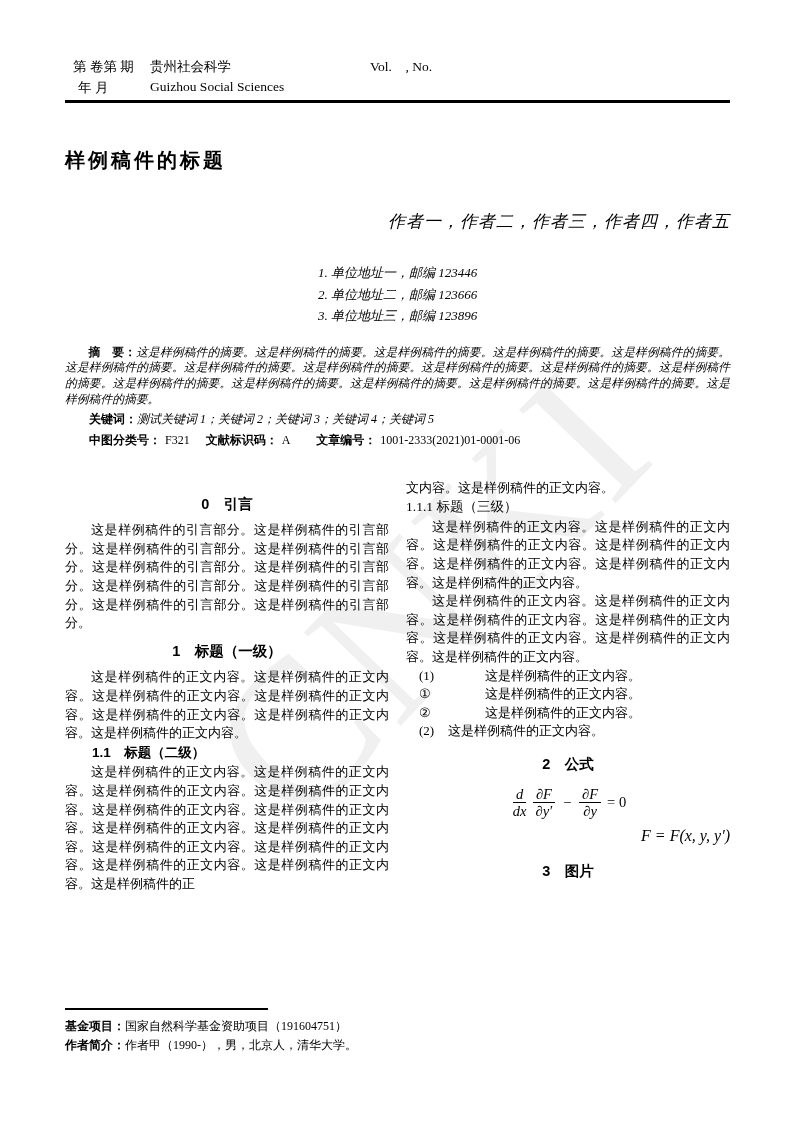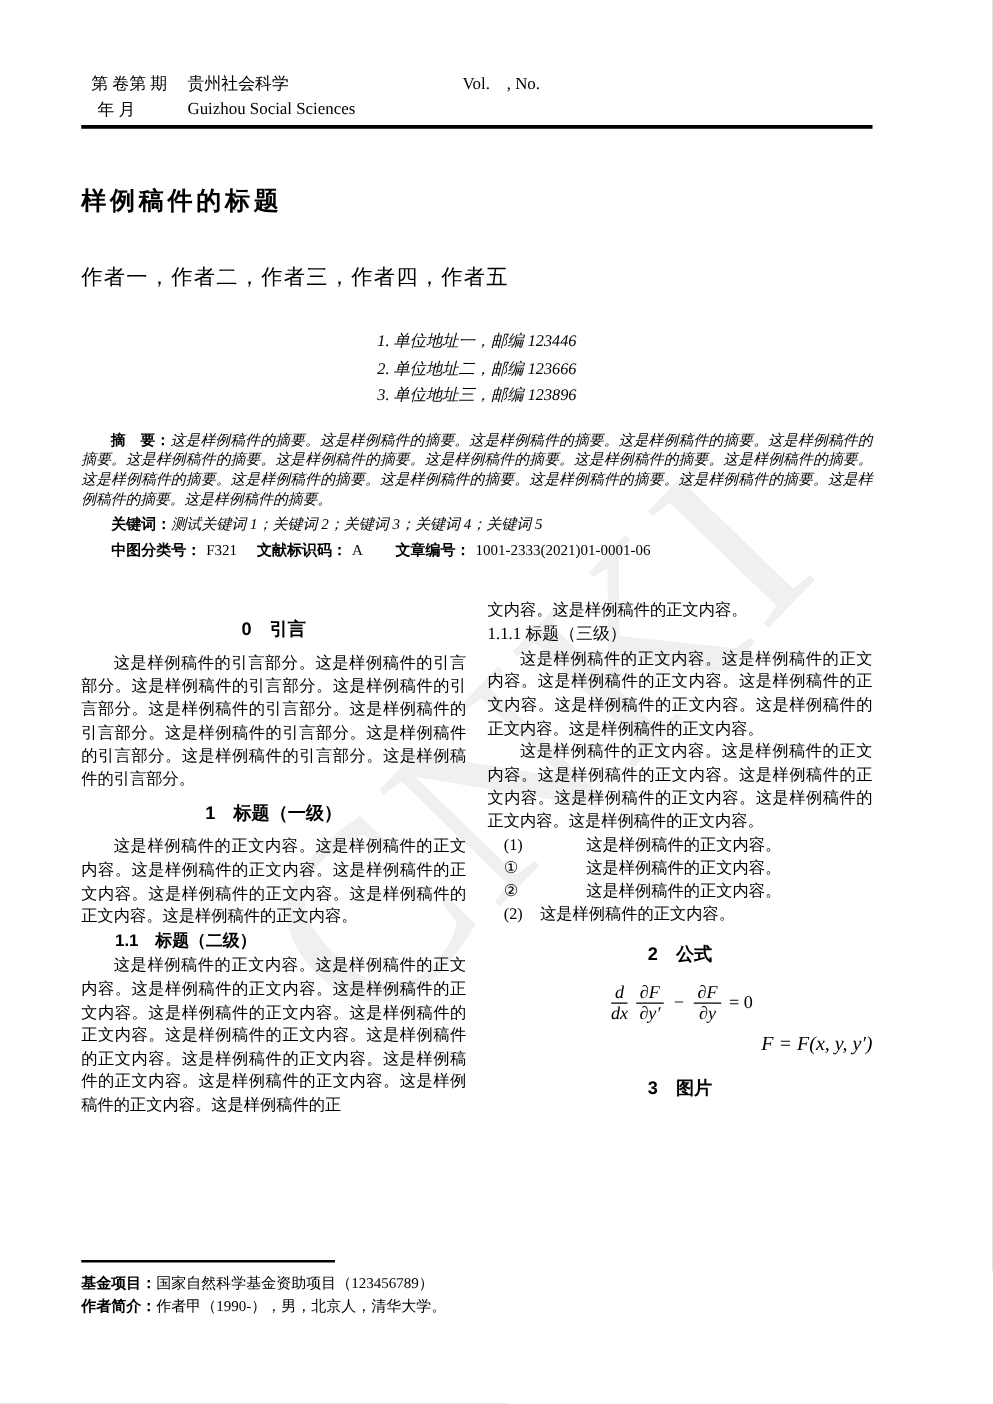--- a/index.html
+++ b/index.html
@@ -6,36 +6,36 @@
     --serif:"Liberation Serif","DejaVu Serif",serif;
     --sans:"Liberation Sans","DejaVu Sans",sans-serif;
   }
   *{box-sizing:border-box;}
   body{margin:0;background:#888;display:flex;justify-content:center;}
   .page{position:relative;width:794px;height:1123px;background:#ffffff;overflow:hidden;
         font-family:var(--serif);color:#000;}
   .watermark{position:absolute;left:60px;top:478px;width:740px;text-align:center;
         font-family:var(--serif);font-size:205px;color:#f0f0f0;letter-spacing:6px;
         transform:rotate(-46deg);z-index:0;pointer-events:none;user-select:none;}
-  .content{position:relative;z-index:1;padding:58px 96px 0 65px;}
+  .content{position:relative;z-index:1;padding:58px 64px 0 65px;}
 
   
   .hdr{position:relative;height:40px;font-size:13.5px;}
   .hdr span{position:absolute;white-space:nowrap;}
   .h-issue{left:8px;top:0;}
   .h-jcn{left:85px;top:0;}
   .h-vol{left:305px;top:0;}
   .h-date{left:13px;top:21px;}
   .h-jen{left:85px;top:21px;}
   .hdr-rule{border-top:3.5px solid #000;margin-top:2px;}
 
   
   .title{margin:44px 0 0;font-family:var(--sans);
          font-size:20px;font-weight:bold;letter-spacing:3px;}
-  .authors{margin-top:36px;text-align:left;font-size:17px;letter-spacing:1px;}
+  .authors{margin-top:36px;text-align:right;font-size:17px;font-style:italic;letter-spacing:1px;}
   .affil-wrap{text-align:center;margin-top:29px;}
   .affil{display:inline-block;text-align:left;font-size:13px;line-height:21.5px;font-style:italic;}
 
   
   .abstract{margin:18px 0 0;font-size:11.8px;line-height:15.8px;text-align:justify;
             text-indent:2em;font-style:italic;}
   .lbl{font-style:normal;font-weight:bold;font-family:var(--sans);}
   .kwline{margin:3px 0 0;font-size:12px;line-height:17px;text-indent:2em;}
   .kwline .val{font-style:italic;}
   .clcline{margin:4px 0 0;font-size:12px;line-height:17px;text-indent:2em;}
@@ -156,16 +156,16 @@
         </div>
 
         <div class="h1c sec3">3　图片</div>
       </div>
 
     </div>
   </div>
 
   <div class="footer">
     <div class="footer-rule"></div>
-    <div><span class="lbl">基金项目：</span><span>国家自然科学基金资助项目（123456789）</span></div>
+    <div><span class="lbl">基金项目：</span><span>国家自然科学基金资助项目（191604751）</span></div>
     <div><span class="lbl">作者简介：</span><span>作者甲（1990-），男，北京人，清华大学。</span></div>
   </div>
 </div>
 
 </body></html>

